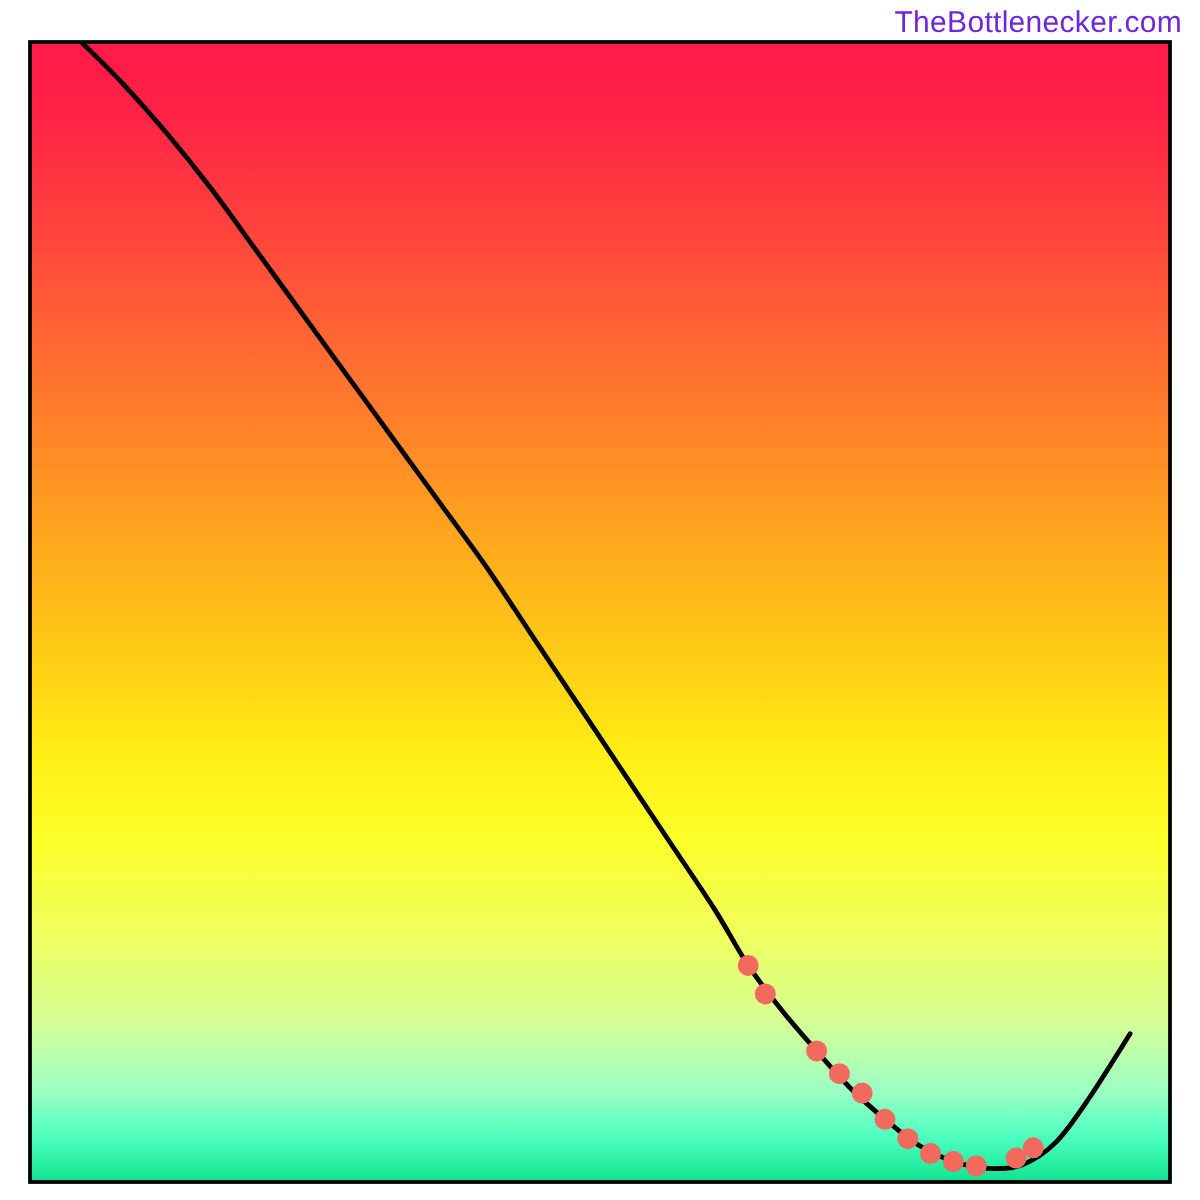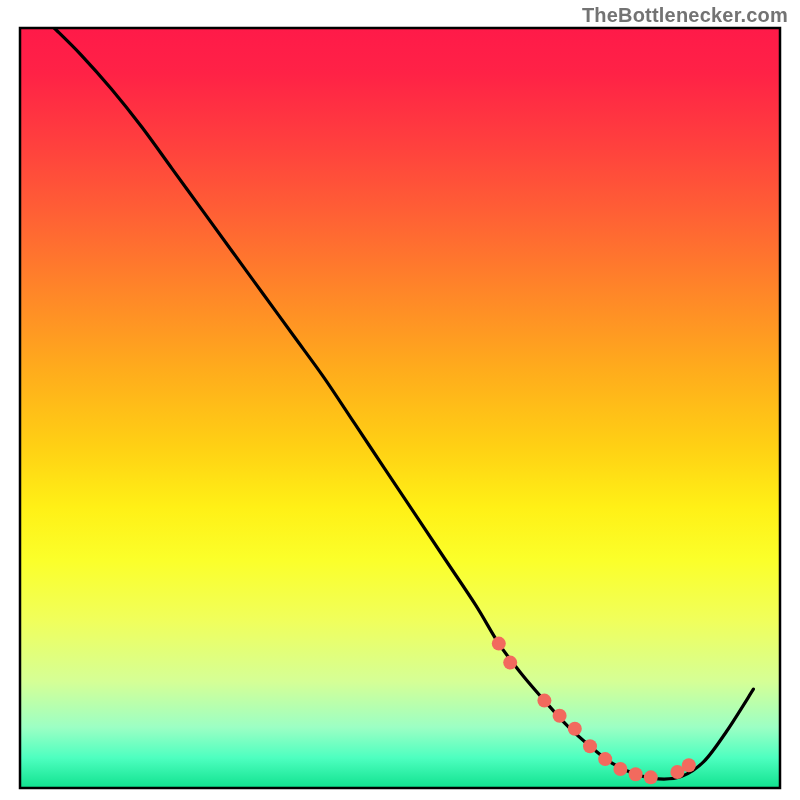--- a/index.html
+++ b/index.html
@@ -14,22 +14,22 @@
   .chart-container {
     position: relative;
     width: 800px;
     height: 800px;
   }
   .attribution {
     position: absolute;
     top: 4px;
     right: 12px;
     font-size: 20px;
-    font-weight: 700;
-    color: #737373;
+    font-weight: 400;
+    color: #6d28d9;
     letter-spacing: 0.2px;
     z-index: 10;
   }
   svg.plot {
     position: absolute;
     top: 0;
     left: 0;
     width: 800px;
     height: 800px;
   }

